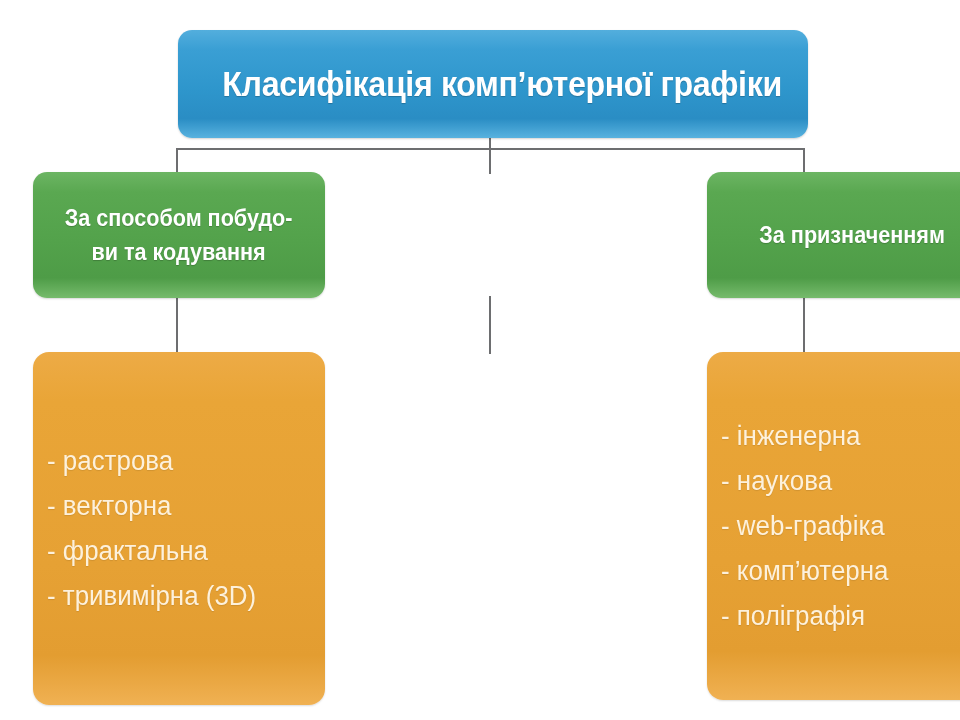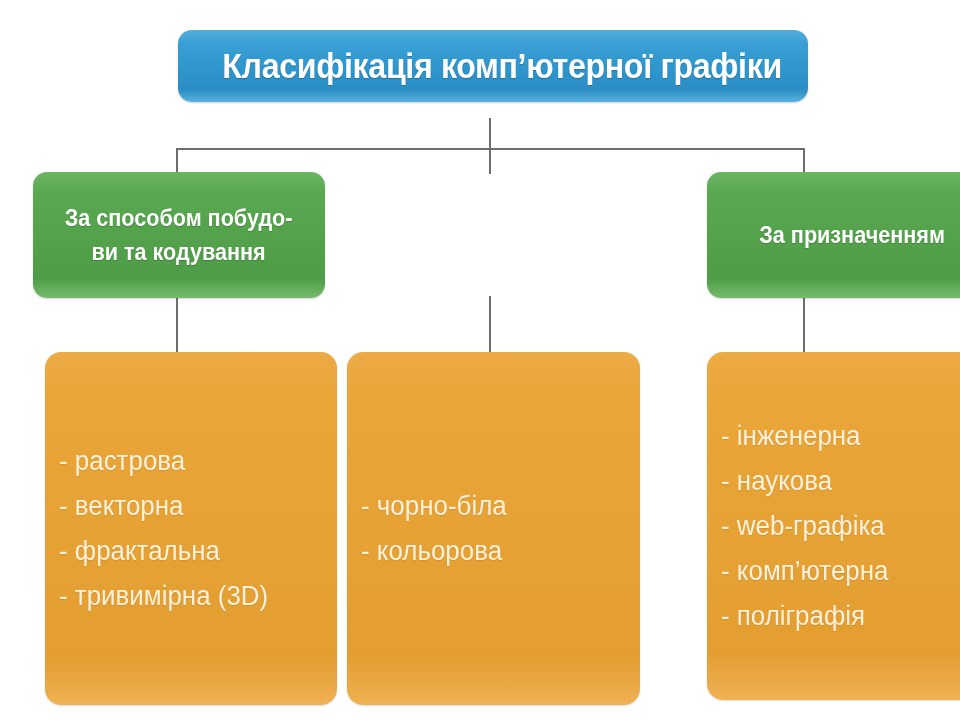--- a/index.html
+++ b/index.html
@@ -40,21 +40,21 @@
     width: 100%;
     display: flex;
     flex-direction: column;
   }
 
   
   .node-title {
     left: 178px;
     top: 30px;
     width: 630px;
-    height: 72px;
+    height: 108px;
     background: linear-gradient(to bottom,
         #53aedd 0%, #3a9fd4 18%, #2e96cc 55%, #2a8dc4 82%, #58b2df 100%);
     border-radius: 14px;
     box-shadow: 0 1px 2px rgba(0,0,0,0.18);
     align-items: center;
     justify-content: center;
     padding-left: 18px;
   }
   .node-title .label {
     color: #ffffff;
@@ -112,21 +112,21 @@
     transform: scaleX(0.96);
     transform-origin: left center;
     text-shadow: 0 1px 1px rgba(0,0,0,0.10);
   }
 
   
   .col-1 { left: 33px;  width: 292px; align-items: center; }
   .col-2 { left: 347px; width: 293px; }
   .col-3 { left: 660px; width: 290px; margin-left: 47px; }
 
-  .items-1 { height: 353px; margin-left: 12px; }
+  .items-1 { height: 353px; }
   .items-2 { height: 353px; }
   .items-3 { height: 348px; }
 </style>
 </head>
 <body>
 
 <div id="stage">
 
   <div class="line line-v" style="left:489px; top:118px; height:32px;"></div>
   <div class="line line-h" style="left:176px; top:148px; width:629px;"></div>
@@ -158,26 +158,20 @@
 
   <div class="node node-items col-1 items-1">
     <div class="node-inner">
       <div class="item">- растрова</div>
       <div class="item">- векторна</div>
       <div class="item">- фрактальна</div>
       <div class="item">- тривимірна (3D)</div>
     </div>
   </div>
 
-  <div class="node node-items col-2 items-2">
-    <div class="node-inner">
-      <div class="item">- чорно-біла</div>
-      <div class="item">- кольорова</div>
-    </div>
-  </div>
 
   <div class="node node-items col-3 items-3">
     <div class="node-inner">
       <div class="item">- інженерна</div>
       <div class="item">- наукова</div>
       <div class="item">- web-графіка</div>
       <div class="item">- комп’ютерна</div>
       <div class="item">- поліграфія</div>
     </div>
   </div>

